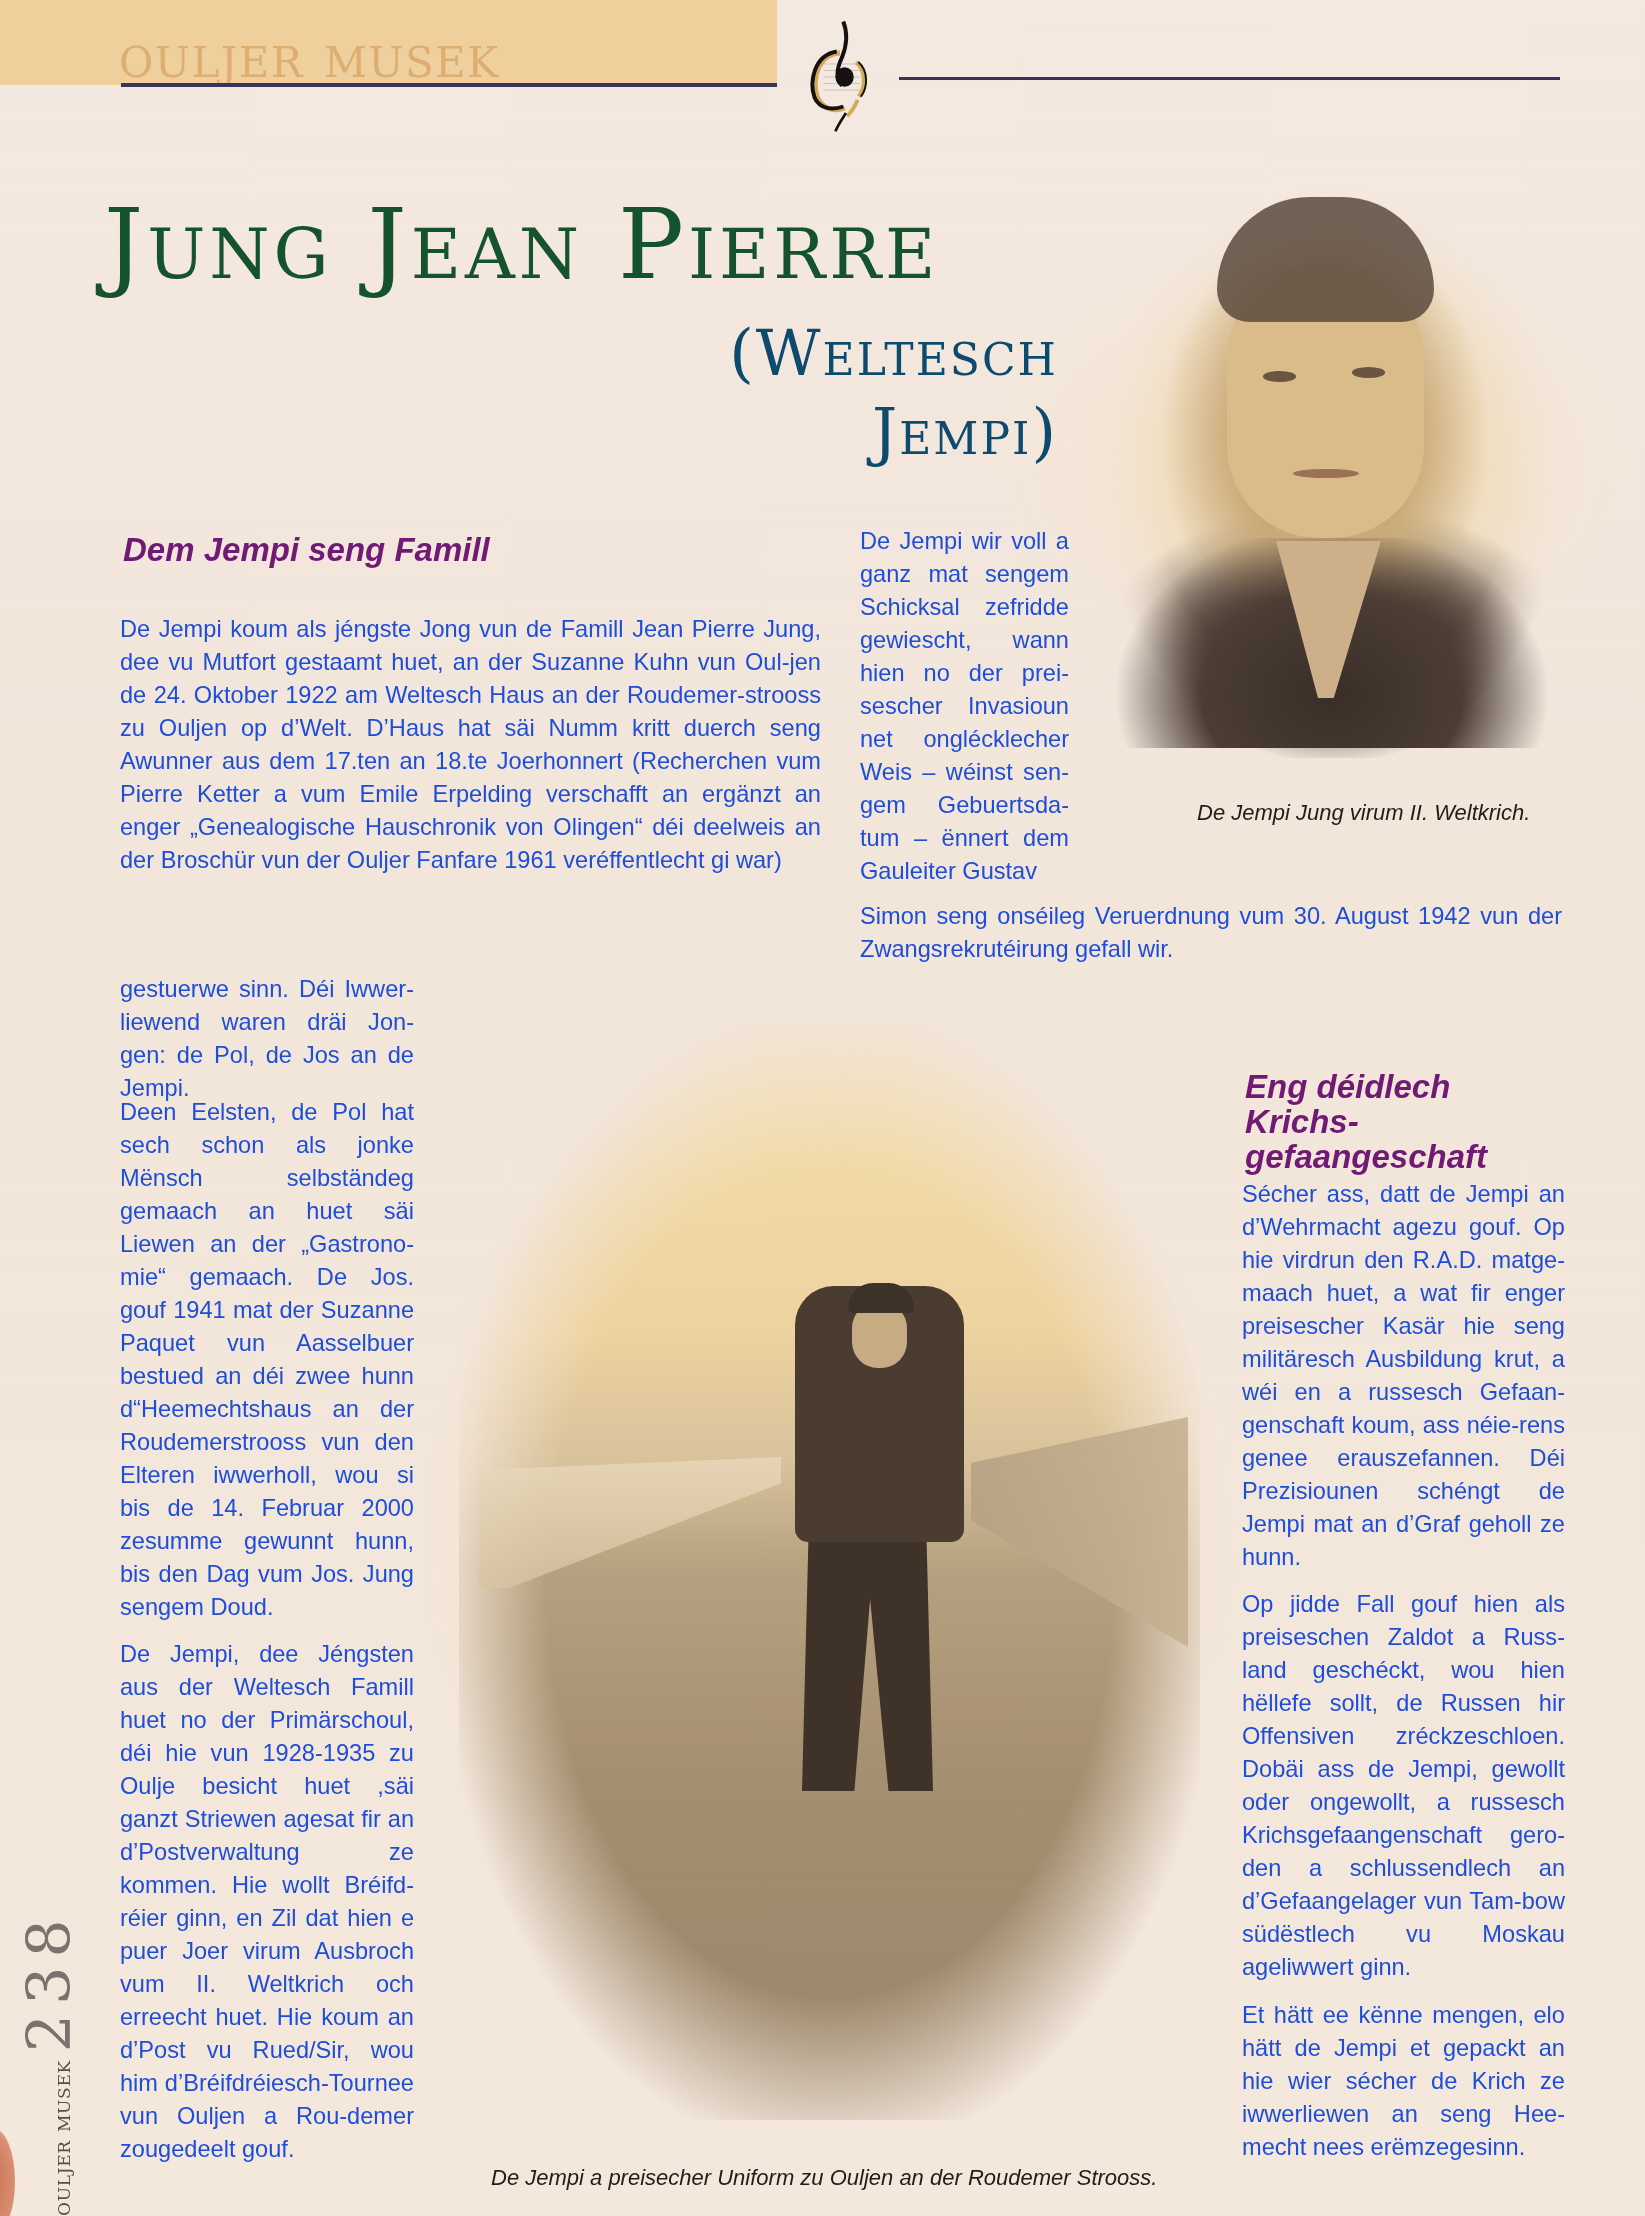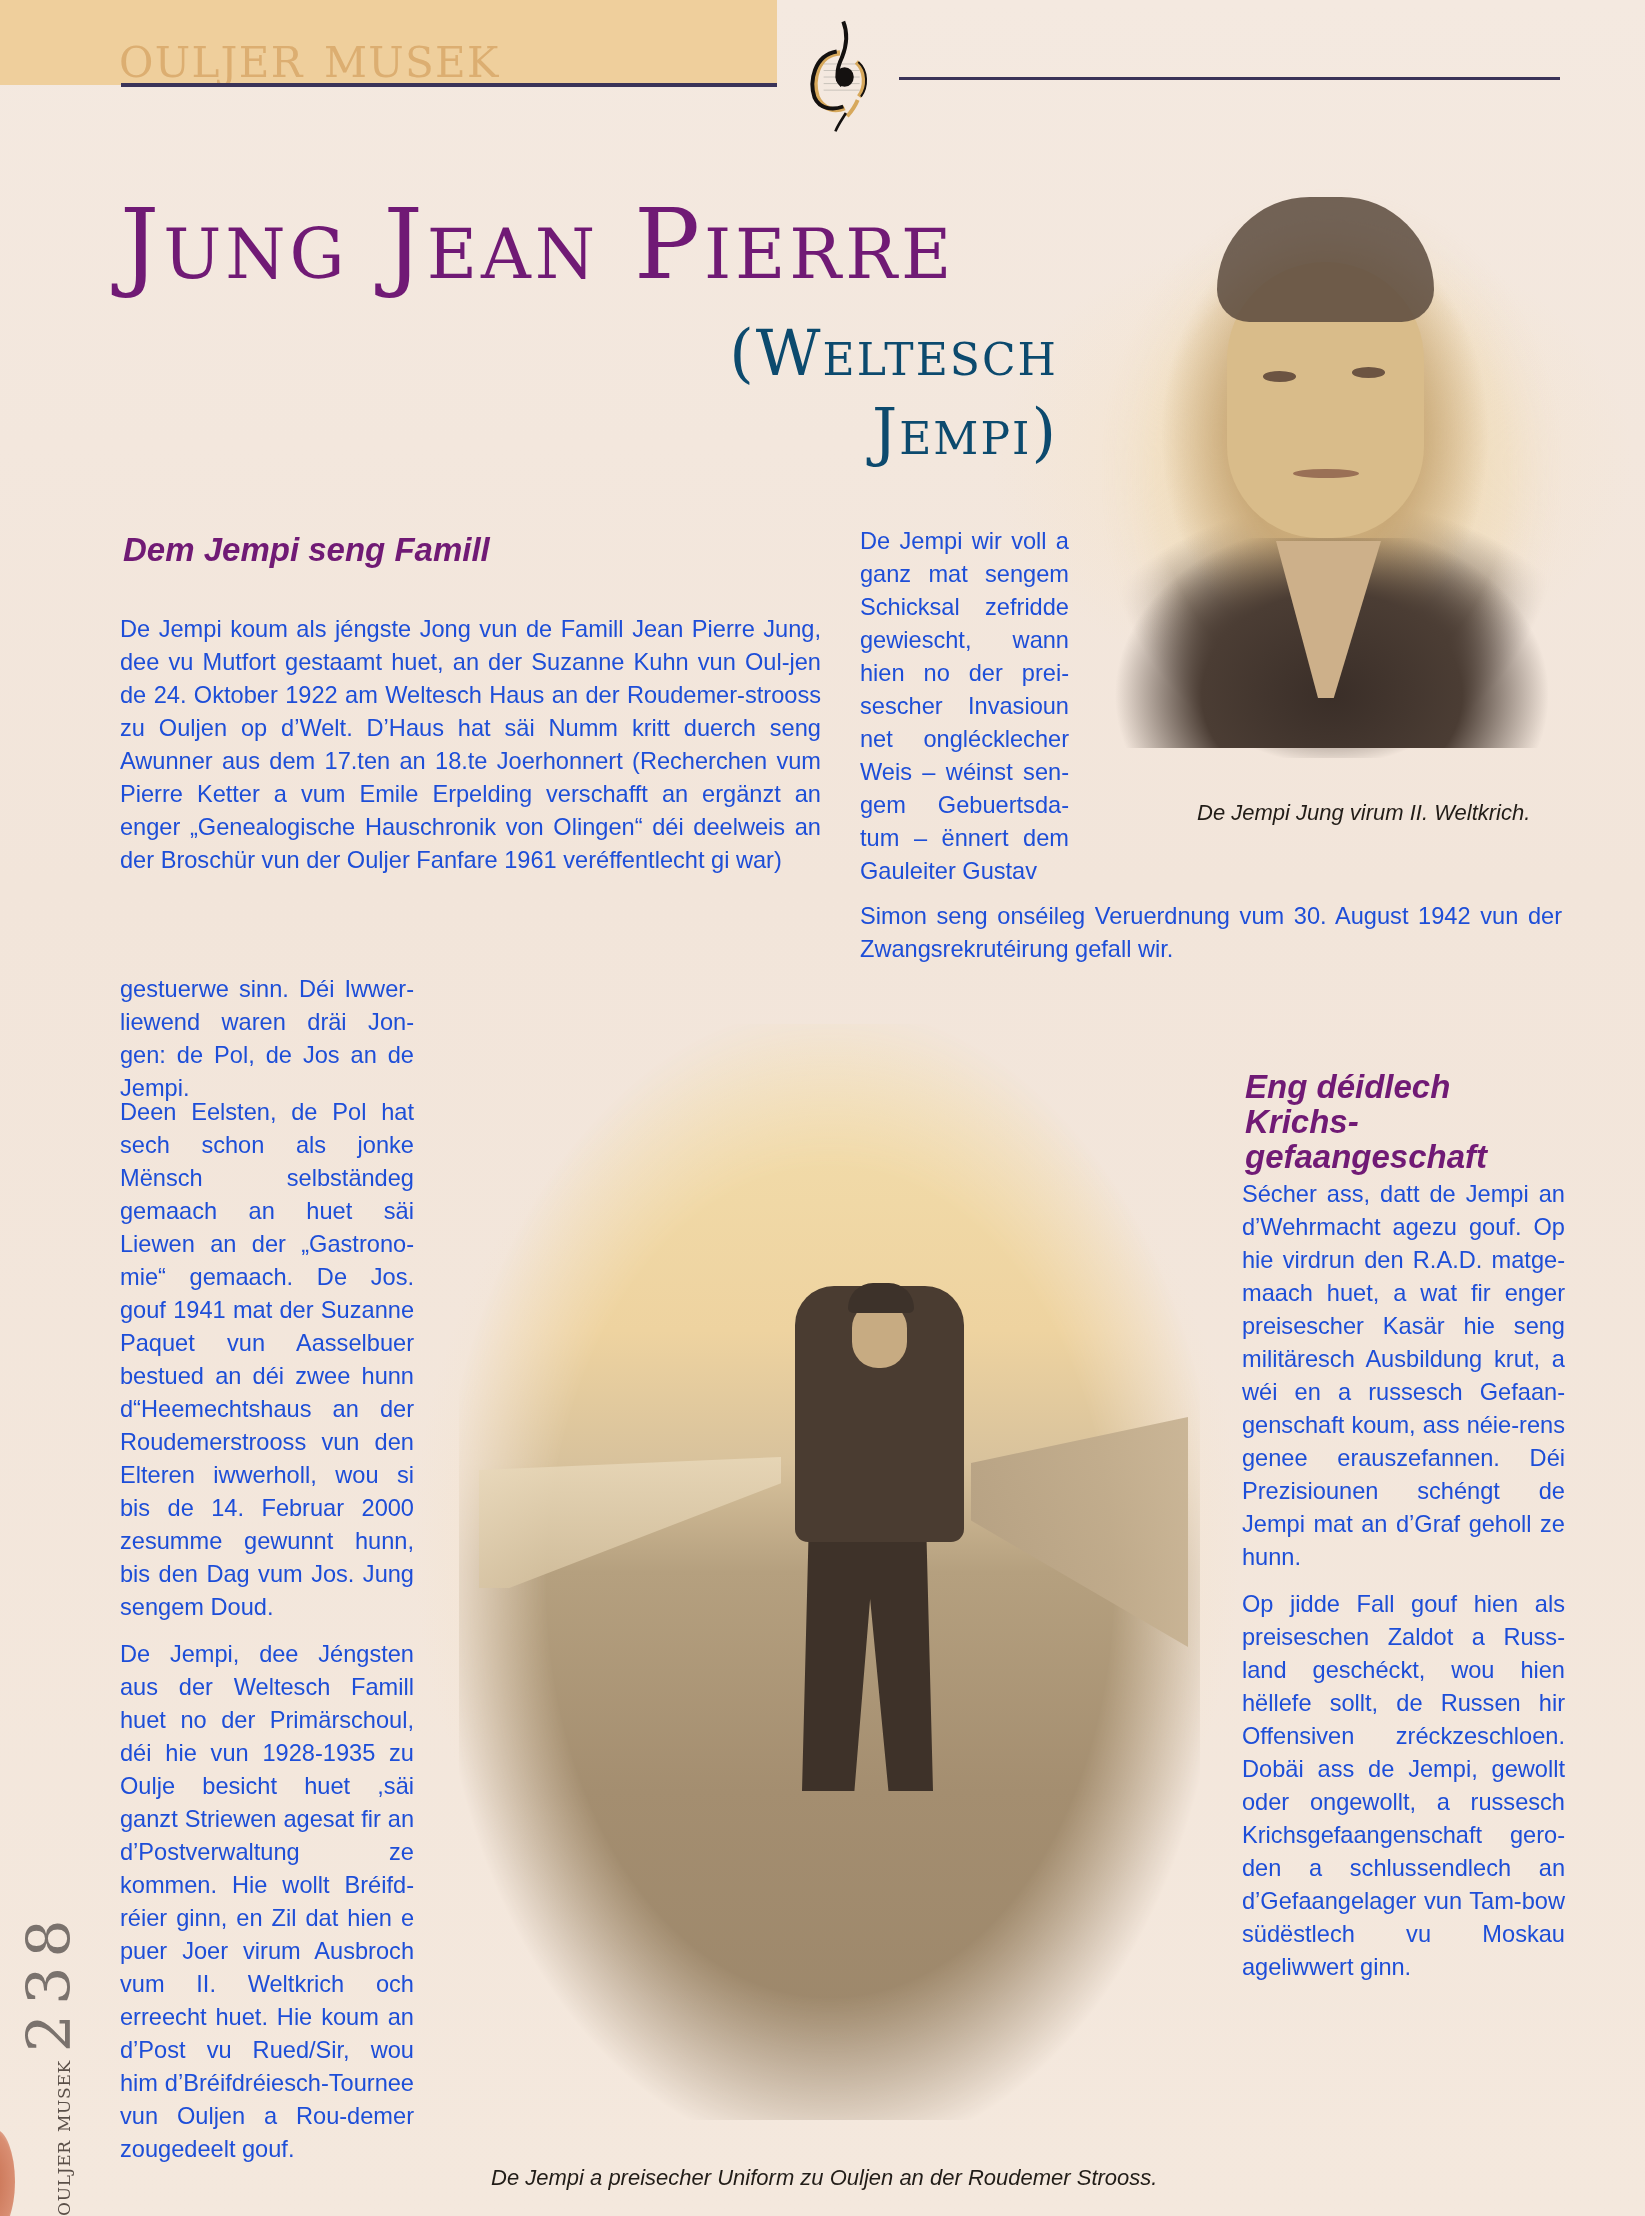--- a/index.html
+++ b/index.html
@@ -30,24 +30,24 @@
   .header-rule-left {
     position:absolute; left:121px; top:83px; width:656px; height:3.9px; background:#3a3358;
   }
   .header-rule-right {
     position:absolute; left:899px; top:77px; width:661px; height:3.3px; background:#3a3358;
   }
   .clef-icon { position:absolute; left:804px; top:7.9px; width:72px; height:125px; }
 
   
   .main-title {
-    position:absolute; left:120px; top:185px;
+    position:absolute; left:104px; top:185px;
     font-family:"DejaVu Serif", "Liberation Serif", serif;
     font-size:98px; line-height:118px; letter-spacing:3.9px;
-    color:#701a75; font-variant:small-caps; font-weight:normal;
+    color:#14532d; font-variant:small-caps; font-weight:normal;
   }
   .sub-title {
     position:absolute; left:533px; top:314px; width:525px; text-align:right;
     font-family:"DejaVu Serif", "Liberation Serif", serif;
     font-size:63px; line-height:79px; letter-spacing:2px;
     color:#0c4a6e; font-variant:small-caps;
   }
 
   
   .body-text {
@@ -236,19 +236,20 @@
 <div class="soldier-head"></div>
 <div class="soldier-cap"></div>
 <div class="caption street-caption">De Jempi a preisecher Uniform zu Ouljen an der Roudemer Strooss.</div>
 
 <div class="col-right-heading">
   <h2 class="section-heading" style="width:308px">Eng déidlech Krichs-gefaangeschaft</h2>
 </div>
 <div class="col-right-body body-text">
   <p>Sécher ass, datt de Jempi an d’Wehrmacht agezu gouf. Op hie virdrun den R.A.D. matge-maach huet, a wat fir enger preisescher Kasär hie seng militäresch Ausbildung krut, a wéi en a russesch Gefaan-genschaft koum, ass néie-rens genee erauszefannen. Déi Prezisiounen schéngt de Jempi mat an d’Graf geholl ze hunn.</p>
   <p>Op jidde Fall gouf hien als preiseschen Zaldot a Russ-land geschéckt, wou hien hëllefe sollt, de Russen hir Offensiven zréckzeschloen. Dobäi ass de Jempi, gewollt oder ongewollt, a russesch Krichsgefaangenschaft gero-den a schlussendlech an d’Gefaangelager vun Tam-bow südëstlech vu Moskau ageliwwert ginn.</p>
+  <p>Et hätt ee kënne mengen, elo hätt de Jempi et gepackt an hie wier sécher de Krich ze iwwerliewen an seng Hee-mecht nees erëmzegesinn.</p>
 </div>
 
 <div class="edge-blob"></div>
 <div class="side-label">
   <span class="side-label-text">ouljer musek</span><span class="page-number">238</span>
 </div>
 
 
 </body></html>

